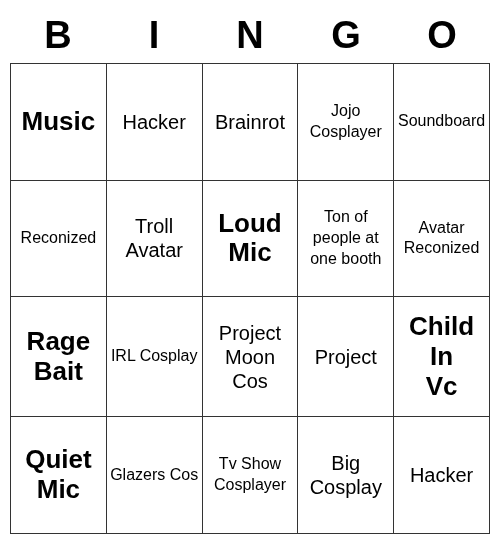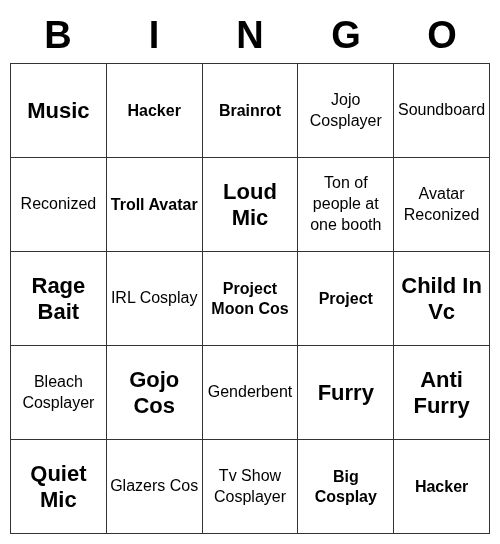--- a/index.html
+++ b/index.html
@@ -45,28 +45,28 @@
       border: 1.5px solid #333;
       text-align: center;
       vertical-align: middle;
       padding: 3px;
       height: 94px;
       width: 20%;
       font-family: Arial, sans-serif;
     }
 
     .cell-large {
-      font-size: 22px;
+      font-size: 26px;
       font-weight: bold;
       line-height: 1.15;
     }
 
     .cell-medium {
-      font-size: 16px;
-      font-weight: bold;
+      font-size: 20px;
+      font-weight: normal;
       line-height: 1.2;
     }
 
     .cell-small {
       font-size: 16px;
       line-height: 1.3;
     }
   </style>
 </head>
 <body>
@@ -96,27 +96,20 @@
         <td class="cell-small">Avatar Reconized</td>
       </tr>
       <tr>
         <td class="cell-large">Rage<br>Bait</td>
         <td class="cell-small">IRL Cosplay</td>
         <td class="cell-medium">Project Moon Cos</td>
         <td class="cell-medium">Project</td>
         <td class="cell-large">Child In<br>Vc</td>
       </tr>
       <tr>
-        <td class="cell-small">Bleach Cosplayer</td>
-        <td class="cell-large">Gojo<br>Cos</td>
-        <td class="cell-small">Genderbent</td>
-        <td class="cell-large">Furry</td>
-        <td class="cell-large">Anti<br>Furry</td>
-      </tr>
-      <tr>
         <td class="cell-large">Quiet<br>Mic</td>
         <td class="cell-small">Glazers Cos</td>
         <td class="cell-small" style="line-height: 1.3;">Tv Show Cosplayer</td>
         <td class="cell-medium">Big Cosplay</td>
         <td class="cell-medium">Hacker</td>
       </tr>
     </tbody>
 </table>
 
 </body></html>

